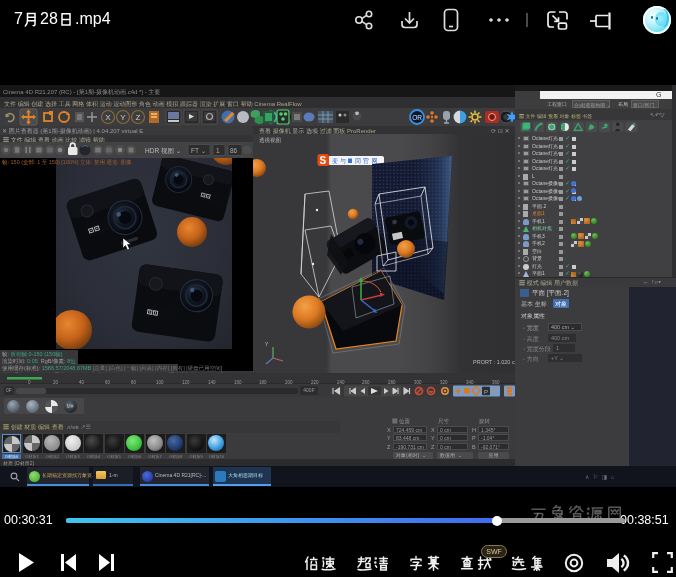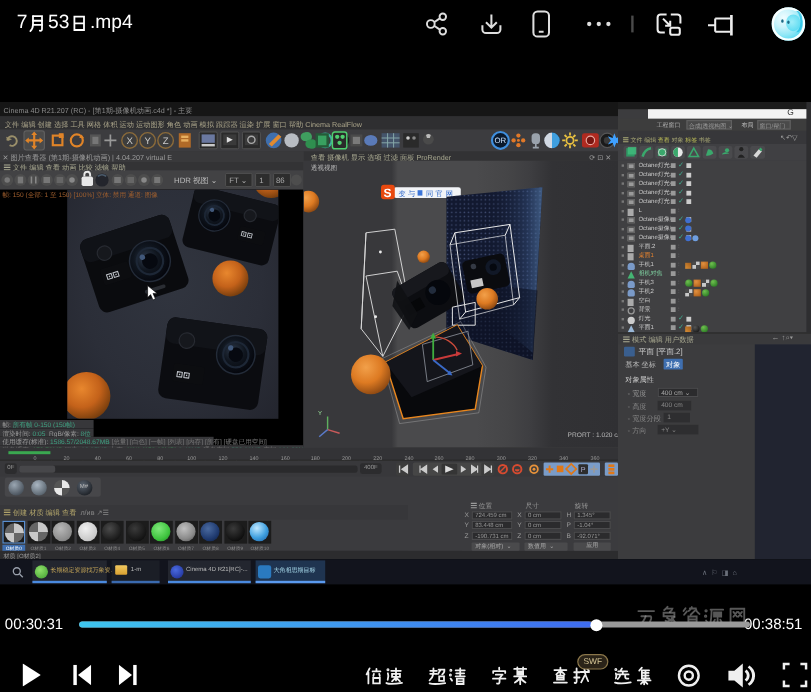--- a/index.html
+++ b/index.html
@@ -93,21 +93,21 @@
           <path d="M3.2,2.8 H12.8 V13.6 Q12.8,14.8 11.2,14.5 M3.2,2.8 V14.7"></path>
           <path d="M5.2,5 L7.6,8.2 M7.8,5 L5.2,8.4 M8.6,5 L11,8.2 M11.2,5 L8.6,8.4"></path>
         </g>
 </defs>
 </svg>
 
 <div class="t" style="left:14px;top:10px;font-size:16px;color:#fff;">7</div>
 <svg class="abs" style="left:23px;top:11px;" width="16" height="16" viewBox="0 0 16 16">
       <use href="#g_yue" stroke="#fff" stroke-width="1.5"></use>
     </svg>
-<div class="t" style="left:40px;top:10px;font-size:16px;color:#fff;">53</div>
+<div class="t" style="left:40px;top:10px;font-size:16px;color:#fff;">28</div>
 <svg class="abs" style="left:58px;top:11px;" width="16" height="16" viewBox="0 0 16 16">
       <use href="#g_ri" stroke="#fff" stroke-width="1.5"></use>
     </svg>
 <div class="t" style="left:75px;top:10px;font-size:16px;color:#fff;">.mp4</div>
 <svg class="abs" style="left:353px;top:9px;" width="22" height="22" viewBox="0 0 22 22" fill="none" stroke="#ddd" stroke-width="1.6">
   <circle cx="6" cy="11" r="3.2"></circle>
       <circle cx="16" cy="5" r="2.7"></circle>
       <circle cx="16" cy="17" r="2.7"></circle>
   <line x1="8.8" y1="9.6" x2="13.5" y2="6.3"></line>
       <line x1="8.8" y1="12.4" x2="13.5" y2="15.7"></line>

